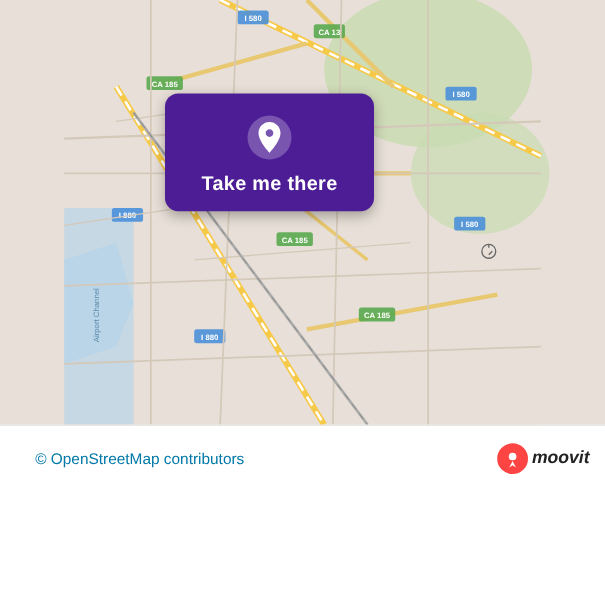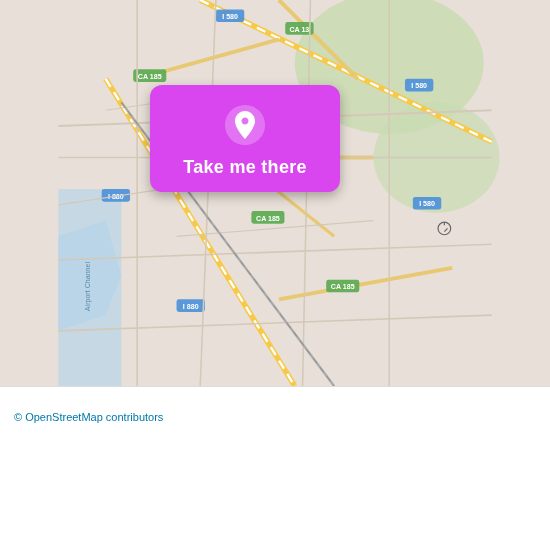--- a/index.html
+++ b/index.html
@@ -26,21 +26,21 @@
       position: absolute;
       top: 0; left: 0;
     }
 
     
     .take-me-there-card {
       position: absolute;
       top: 85px;
       left: 150px;
       width: 190px;
-      background: #d946ef;
+      background: #4c1d95;
       border-radius: 12px;
       padding: 18px 16px 14px;
       display: flex;
       flex-direction: column;
       align-items: center;
       box-shadow: 0 4px 12px rgba(0,0,0,0.3);
       cursor: pointer;
     }
 
     .location-pin-icon {
@@ -62,23 +62,24 @@
       height: 60px;
       background: white;
       display: flex;
       align-items: center;
       padding: 0 14px;
       border-top: 1px solid #ddd;
       gap: 10px;
     }
 
     .osm-credit {
-      font-size: 11px;
+      font-size: 14px;
       color: #666;
       flex: 1;
+      margin-left: 18px;
     }
 
     .osm-credit span {
       color: #0078a8;
     }
 
     .place-name {
       font-size: 13px;
       font-weight: 500;
       color: #222;
@@ -193,13 +194,22 @@
       <path d="M22 8C16.48 8 12 12.48 12 18c0 7.5 10 18 10 18s10-10.5 10-18c0-5.52-4.48-10-10-10zm0 13.5c-1.93 0-3.5-1.57-3.5-3.5s1.57-3.5 3.5-3.5 3.5 1.57 3.5 3.5-1.57 3.5-3.5 3.5z" fill="white"></path>
     </svg>
     <span class="take-me-there-label">Take me there</span>
   </div>
 </div>
 
 <div id="bottom-bar">
   <div class="osm-credit">
     <span>© OpenStreetMap contributors</span>
   </div>
+  <div class="moovit-logo">
+    <div class="moovit-icon">
+      <svg width="18" height="18" viewBox="0 0 18 18" fill="none" xmlns="http://www.w3.org/2000/svg">
+        <circle cx="9" cy="7" r="3.5" fill="white"></circle>
+        <path d="M9 11 L6 17 L9 15 L12 17 Z" fill="white"></path>
+      </svg>
+    </div>
+    <span class="moovit-text">moovit</span>
+  </div>
 </div>
 
 </body></html>

